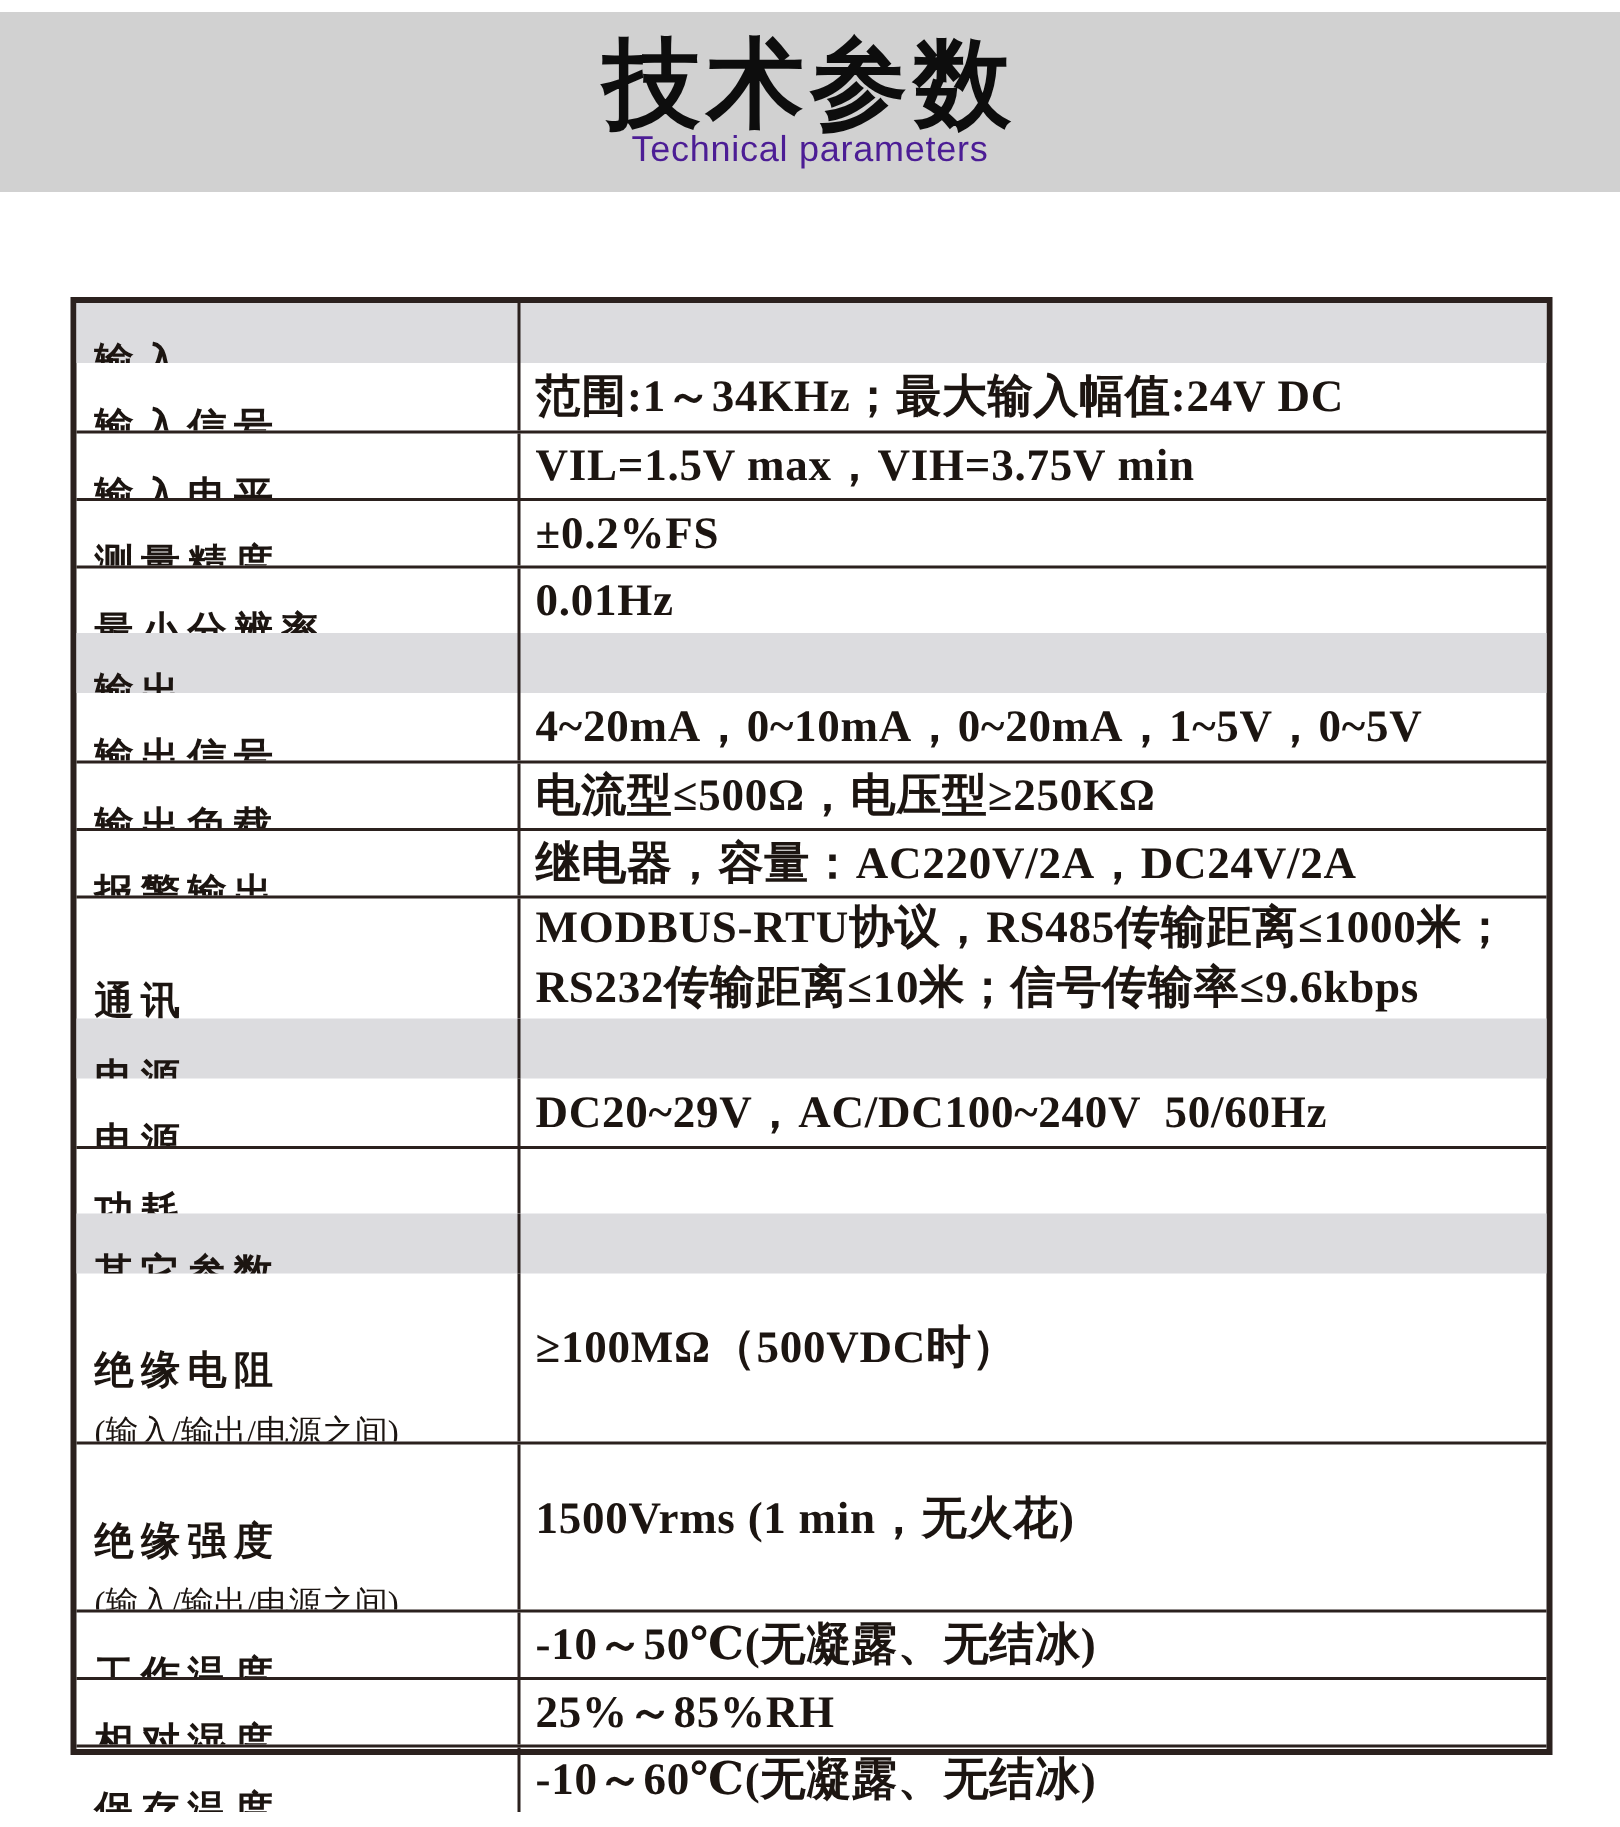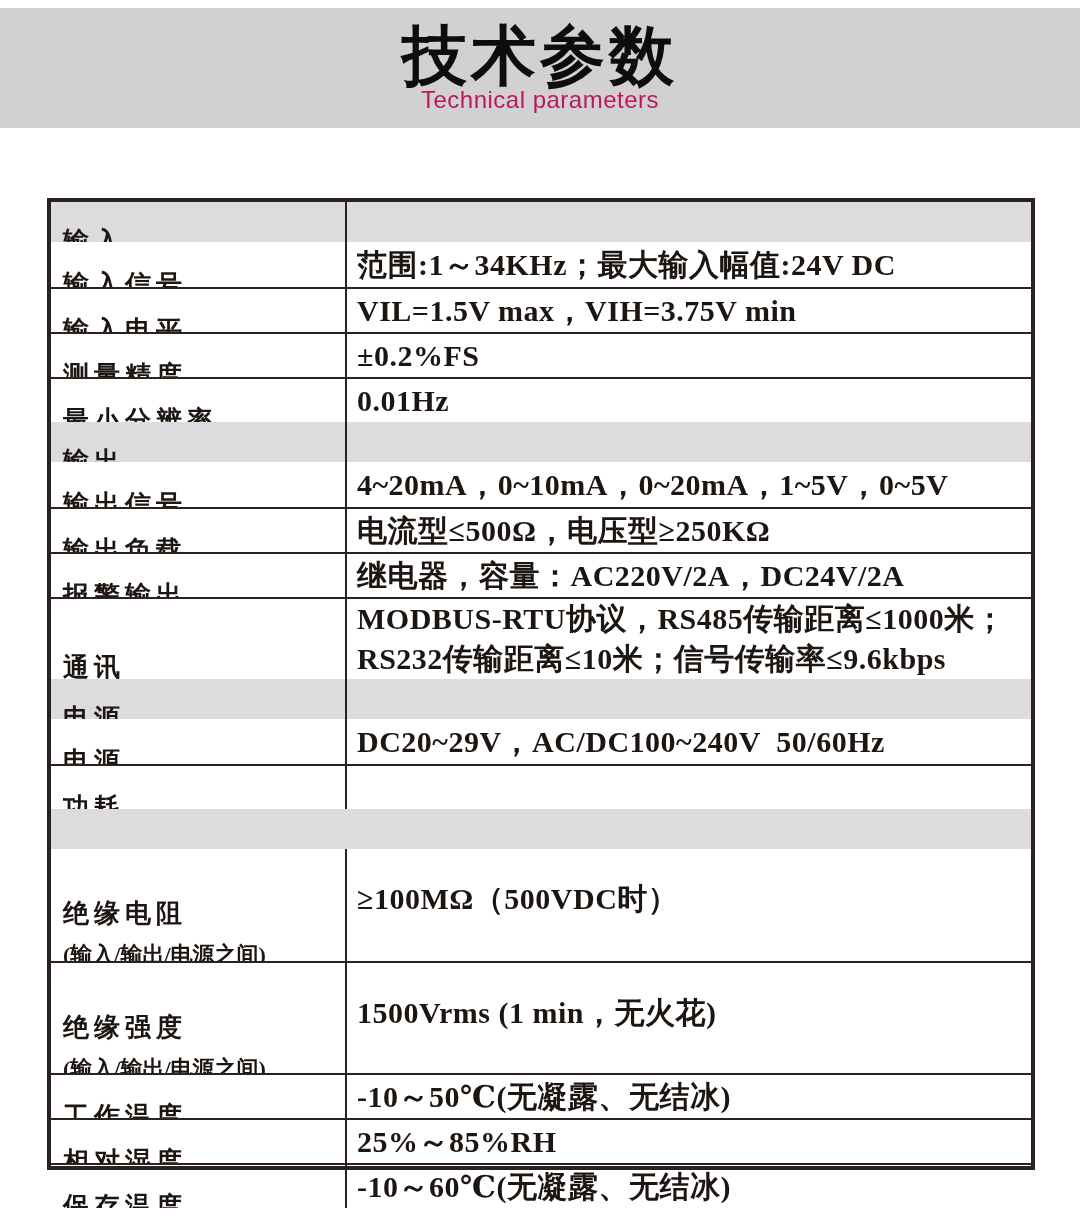--- a/index.html
+++ b/index.html
@@ -18,21 +18,21 @@
   }
   .banner-title {
     padding-top: 18px;
     font-family: "Liberation Sans", "DejaVu Sans", sans-serif;
     font-weight: 900; font-size: 65px; line-height: 60px;
     letter-spacing: 4px; color: #0d0d0d;
   }
   .banner-sub {
     font-family: "Liberation Sans", "DejaVu Sans", sans-serif;
     font-weight: 400; font-size: 24px; line-height: 28px;
-    color: #be185d; letter-spacing: 0.5px;
+    color: #4c1d95; letter-spacing: 0.5px;
   }
 
   .spec-table {
     position: absolute; left: 47px; top: 198px; width: 988px; height: 972px;
     border: 4px solid var(--border-col); background: #ffffff;
     display: flex; flex-direction: column;
   }
   .t-row { display: flex; width: 100%; flex: 0 0 auto; }
   .t-row.sep { border-top: 2px solid var(--border-col); }
   .t-row.section { height: 40px; background: var(--section-bg); }
@@ -54,21 +54,21 @@
   .t-row.twolines .cell-label { justify-content: flex-start; padding-top: 6px; }
   .t-row.twolines .cell-value { justify-content: flex-start; padding-top: 30px; }
   .t-row.tall .cell-label { justify-content: flex-start; padding-top: 10px; }
   .t-row.tall .cell-value { justify-content: center; }
 
   .param-name {
     font-size: 26px; font-weight: 700; letter-spacing: 5px;
     line-height: 38px; white-space: nowrap; margin-top: 40px;
   }
   .param-sublabel {
-    font-size: 22px; font-weight: 700; letter-spacing: 0px;
+    font-size: 22px; font-weight: 400; letter-spacing: 0px;
     line-height: 32px; white-space: nowrap; margin-top: 6px;
   }
   .param-value {
     font-size: 30px; font-weight: 600; letter-spacing: 0.5px;
     line-height: 40px; white-space: pre-wrap;
   }
 </style>
 </head>
 <body>
 
@@ -168,20 +168,23 @@
       <div class="cell-value">
         <div class="param-value">DC20~29V，AC/DC100~240V  50/60Hz</div>
       </div>
     </div>
     <div class="t-row std sep">
       <div class="cell-label">
         <div class="param-name">功耗</div>
       </div>
     </div>
     <div class="t-row section">
+      <div class="cell-label">
+        <div class="param-name">其它参数</div>
+      </div>
       <div class="cell-value"></div>
     </div>
     <div class="t-row twolines">
       <div class="cell-label">
         <div class="param-name">绝缘电阻</div>
         <div class="param-sublabel">(输入/输出/电源之间)</div>
       </div>
       <div class="cell-value">
         <div class="param-value">≥100MΩ（500VDC时）</div>
       </div>

